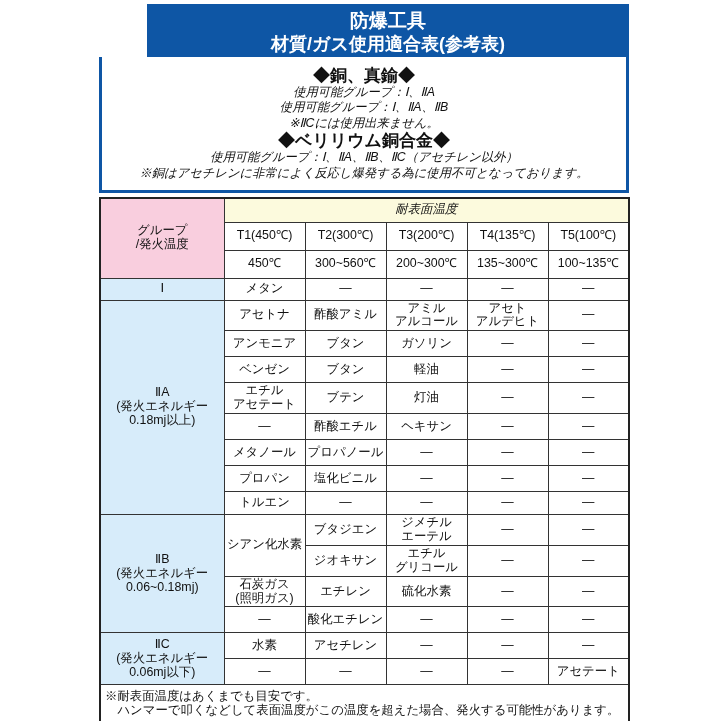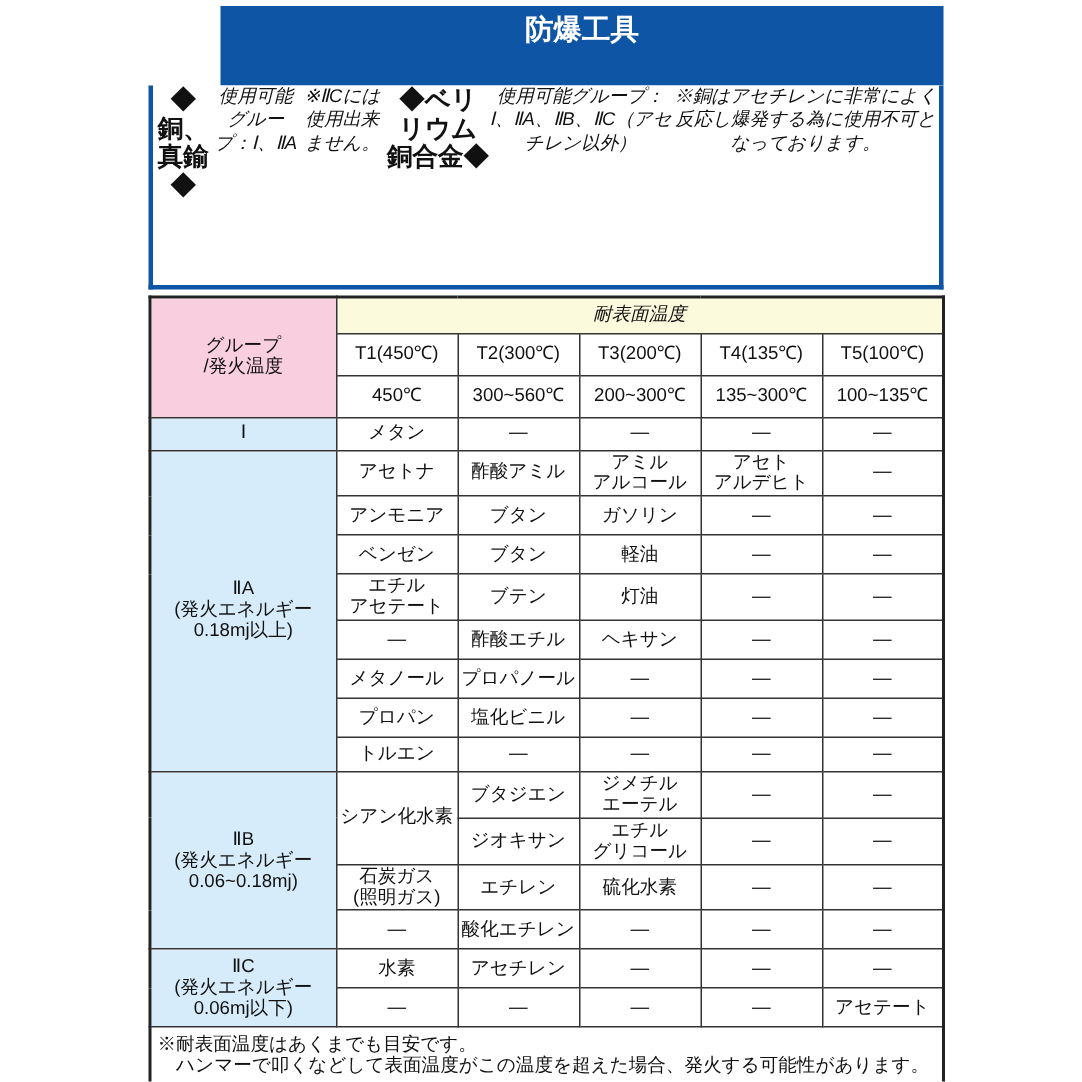--- a/index.html
+++ b/index.html
@@ -14,21 +14,21 @@
     box-sizing:border-box; height:53px; background:#0e56a5; color:#ffffff;
     text-align:center; padding-top:5px; font-weight:bold;margin-left:48px;
   }
   .doc-header .t1 { font-size:19px; line-height:1.25; }
   .doc-header .t2 { font-size:18px; line-height:1.25; }
 
   
   .info-box {
     box-sizing:border-box; height:136px; background:#ffffff;
     border:3px solid #0e56a5; border-top:none;
-    display:flex; flex-direction:row; justify-content:center;
+    display:flex; flex-direction:column; justify-content:center;
     text-align:center; overflow:hidden;
   }
   .mat-name { font-size:17px; font-weight:bold; line-height:1.12; }
   .mat-line { font-size:12.3px; line-height:1.26;font-style:italic; }
 
   
   table.compat {
     border-collapse:collapse; width:530px; margin-top:4px;
     table-layout:fixed; border:2px solid #222;
   }
@@ -43,25 +43,27 @@
   .footnote-cell { text-align:left !important; padding-left:4px !important; line-height:1.4; }
 </style>
 </head>
 <body>
 
 <div class="page">
   <div class="doc">
 
     <div class="doc-header">
       <div class="t1">防爆工具</div>
+      <div class="t2">材質/ガス使用適合表(参考表)</div>
     </div>
 
     <div class="info-box">
       <div class="mat-name">◆銅、真鍮◆</div>
       <div class="mat-line">使用可能グループ：Ⅰ、ⅡA</div>
+      <div class="mat-line">使用可能グループ：Ⅰ、ⅡA、ⅡB</div>
       <div class="mat-line">※ⅡCには使用出来ません。</div>
       <div class="mat-name">◆ベリリウム銅合金◆</div>
       <div class="mat-line">使用可能グループ：Ⅰ、ⅡA、ⅡB、ⅡC（アセチレン以外）</div>
       <div class="mat-line">※銅はアセチレンに非常によく反応し爆発する為に使用不可となっております。</div>
     </div>
 
     <table class="compat">
       <colgroup>
         <col style="width:124px">
         <col style="width:81px">

